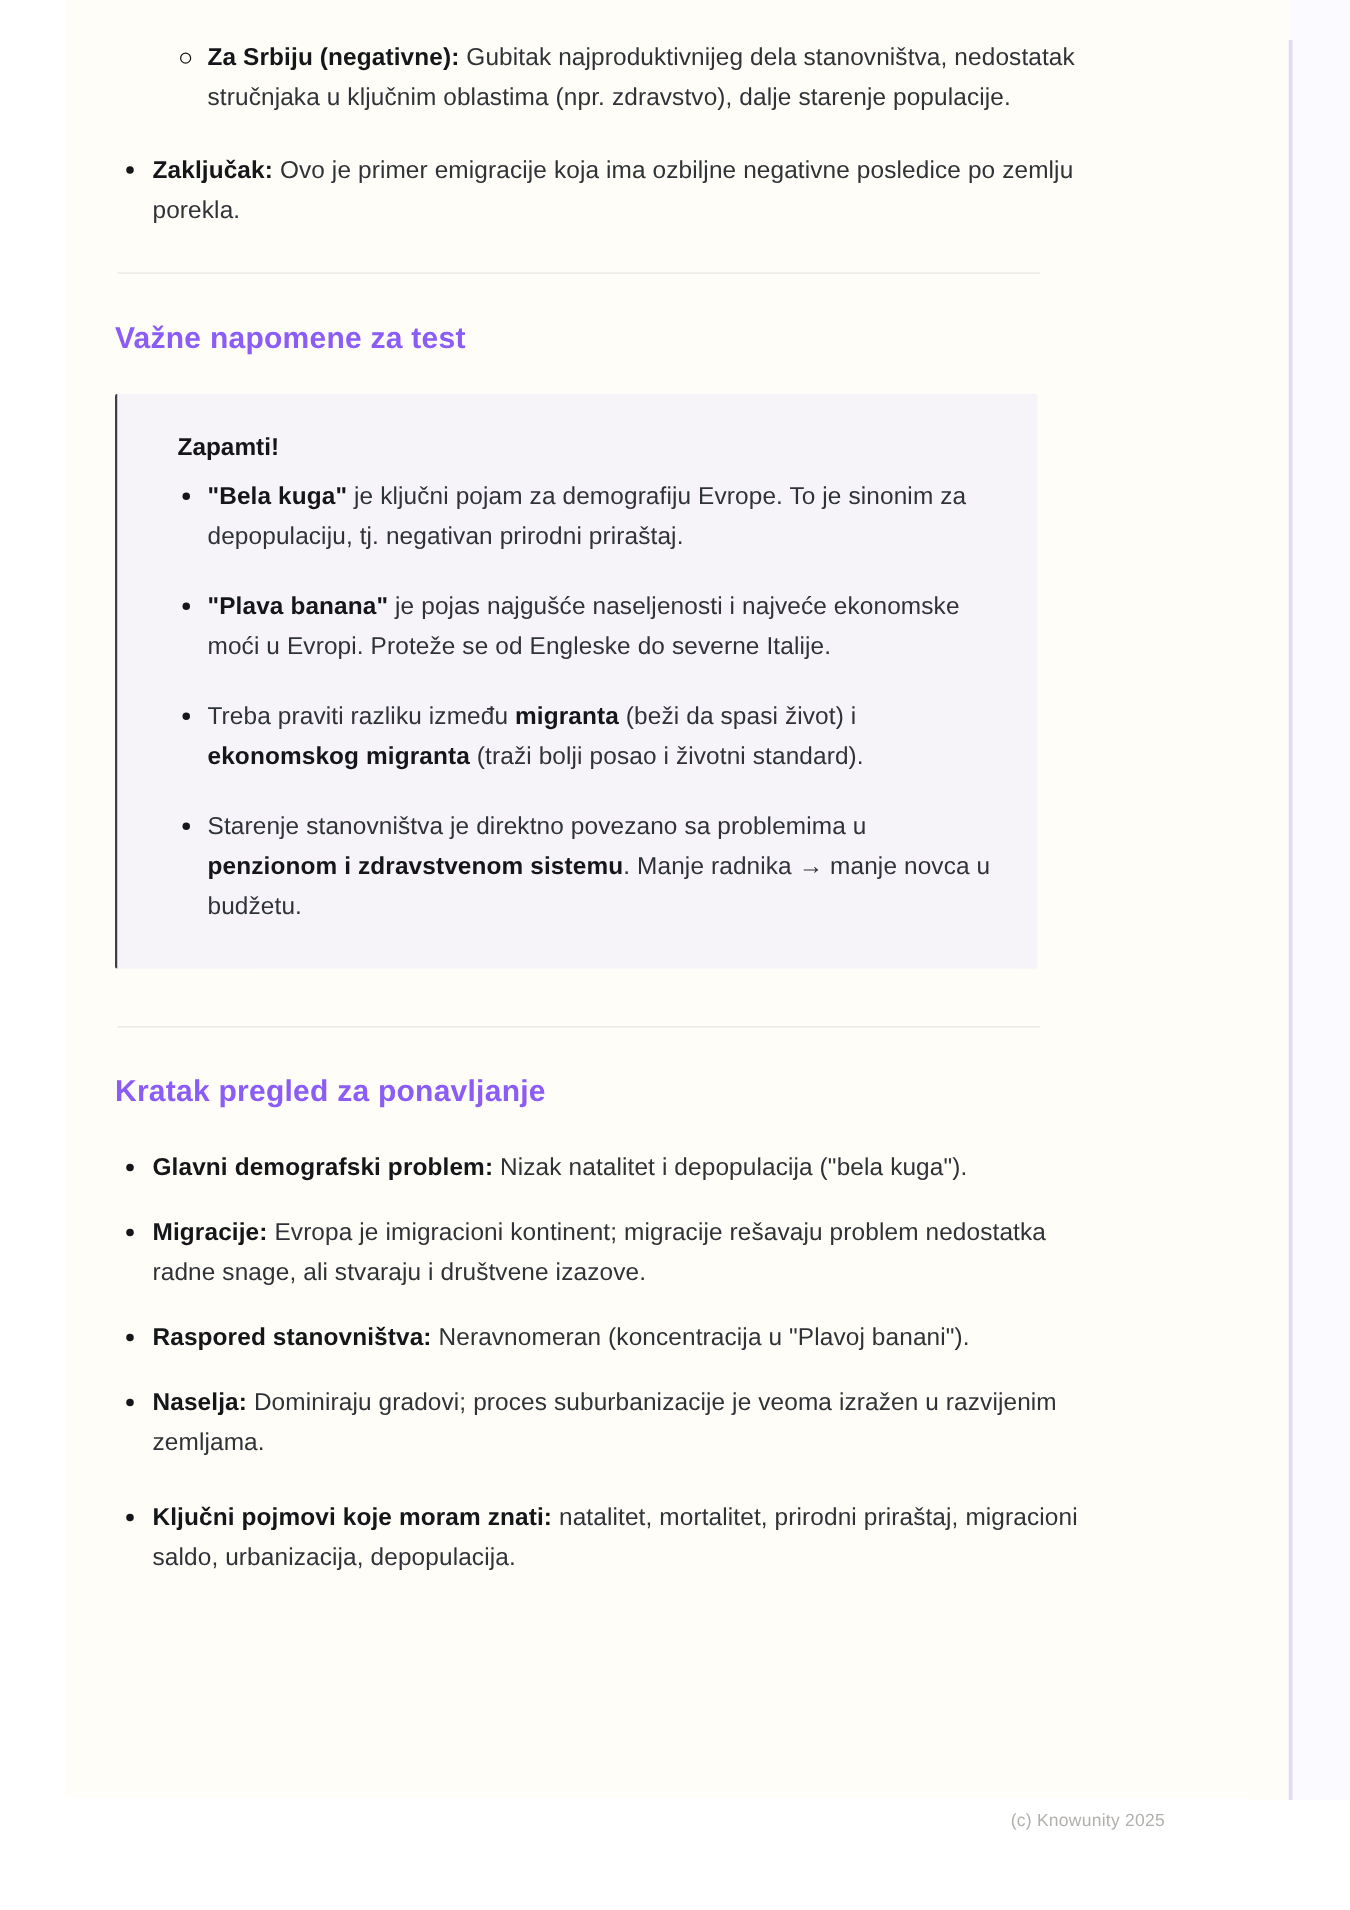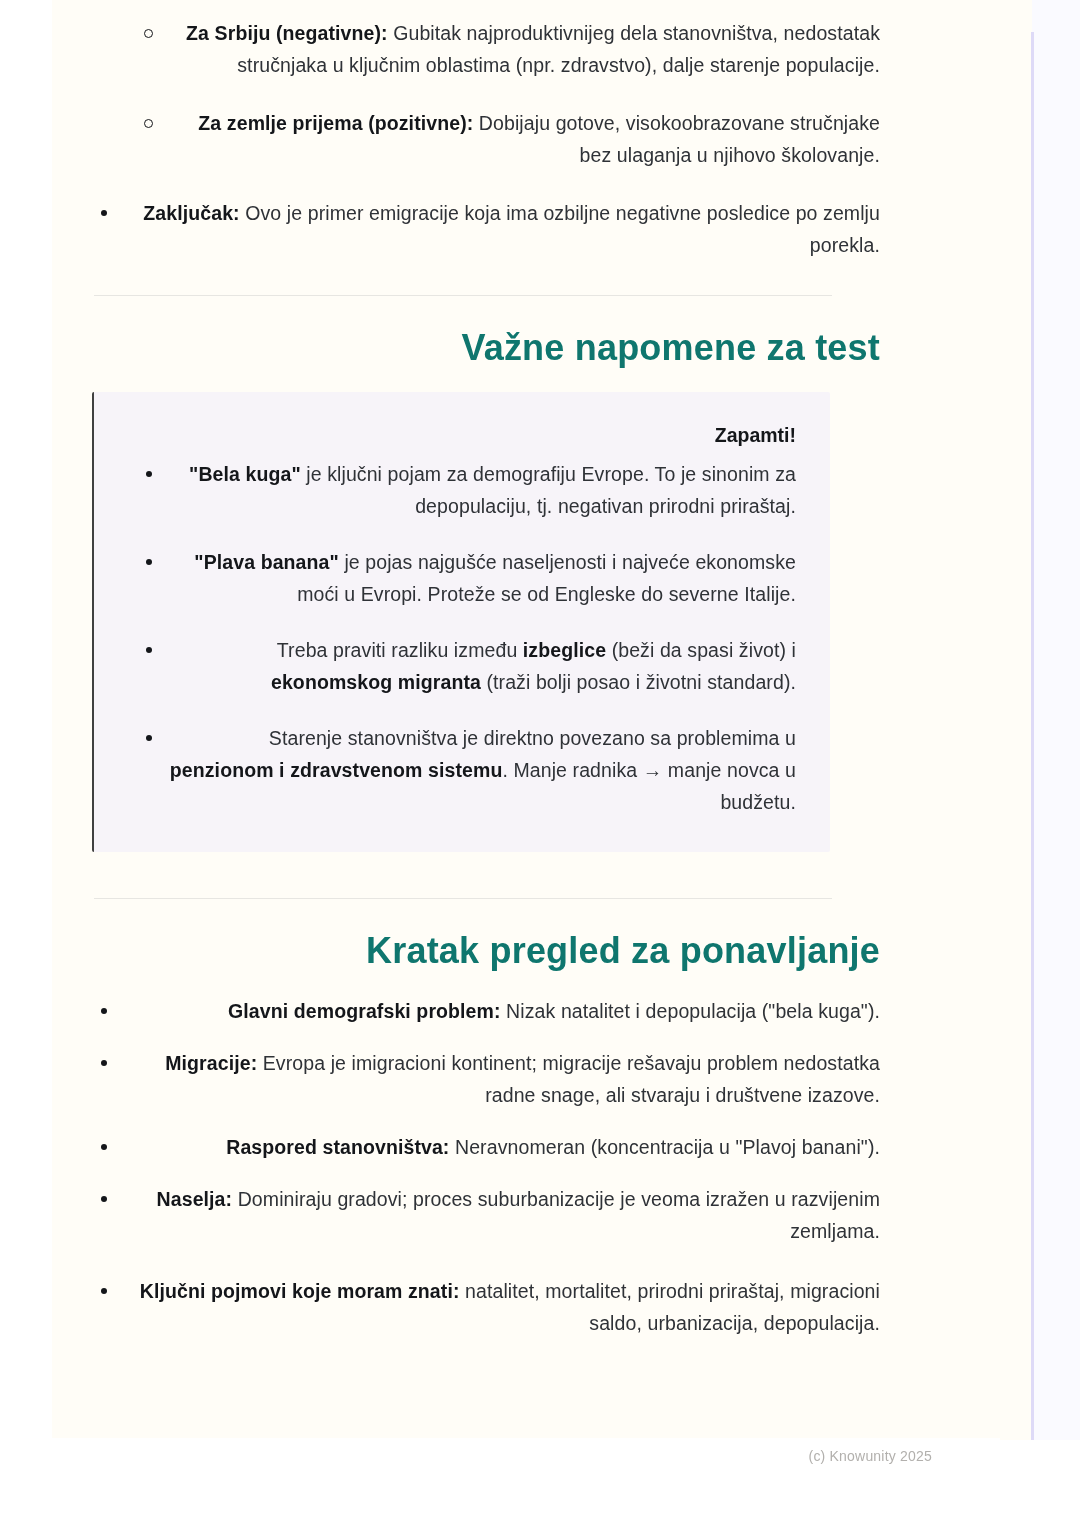--- a/index.html
+++ b/index.html
@@ -40,24 +40,23 @@
     top: 32px;
     width: 3px;
     height: 1408px;
     background: #dedaf7;
   }
 
   
   #content {
     position: absolute;
     left: 38px;       
-    top: 0;
+    top: 13px;
     width: 790px;
     padding-top: 17px;
-    text-align: right;
   }
 
   
   .txt {
     color: #2f3237;
     font-size: 19.5px;
     line-height: 32px;
     letter-spacing: 0.1px;
   }
   .txt b, .lead {
@@ -119,23 +118,23 @@
   
   .divider {
     height: 1px;
     background: #e7e6e2;
     margin: 26px 0 0 4px;
     width: 738px;
   }
 
   
   h2.section-heading {
-    font-size: 36px;
+    font-size: 24px;
     font-weight: 700;
-    color: #0f766e;
+    color: #8b5cf6;
     margin: 34px 0 26px 2px;
     letter-spacing: 0.2px;
     line-height: 36px;
   }
 
   
   .callout {
     position: relative;
     background: #f7f4f9;
     border-left: 2px solid #404040;
@@ -185,25 +184,20 @@
   <div id="right-rail-line"></div>
 
   <div id="content">
 
     <ul class="lvl2" id="top-sublist">
       <li>
         <span class="txt">
           <b>Za Srbiju (negativne):</b><span> Gubitak najproduktivnijeg dela stanovništva, nedostatak stručnjaka u ključnim oblastima (npr. zdravstvo), dalje starenje populacije.</span>
         </span>
       </li>
-      <li>
-        <span class="txt">
-          <b>Za zemlje prijema (pozitivne):</b><span> Dobijaju gotove, visokoobrazovane stručnjake bez ulaganja u njihovo školovanje.</span>
-        </span>
-      </li>
     </ul>
 
     <ul class="lvl1" id="top-outer-list">
       <li>
         <span class="txt">
           <b>Zaključak:</b><span> Ovo je primer emigracije koja ima ozbiljne negativne posledice po zemlju porekla.</span>
         </span>
       </li>
     </ul>
 
@@ -219,21 +213,21 @@
             <b>"Bela kuga"</b><span> je ključni pojam za demografiju Evrope. To je sinonim za depopulaciju, tj. negativan prirodni priraštaj.</span>
           </span>
         </li>
         <li>
           <span class="txt">
             <b>"Plava banana"</b><span> je pojas najgušće naseljenosti i najveće ekonomske moći u Evropi. Proteže se od Engleske do severne Italije.</span>
           </span>
         </li>
         <li>
           <span class="txt">
-            <span>Treba praviti razliku između </span><b>izbeglice</b><span> (beži da spasi život) i </span><b>ekonomskog migranta</b><span> (traži bolji posao i životni standard).</span>
+            <span>Treba praviti razliku između </span><b>migranta</b><span> (beži da spasi život) i </span><b>ekonomskog migranta</b><span> (traži bolji posao i životni standard).</span>
           </span>
         </li>
         <li>
           <span class="txt">
             <span>Starenje stanovništva je direktno povezano sa problemima u </span><b>penzionom i zdravstvenom sistemu</b><span>. Manje radnika → manje novca u budžetu.</span>
           </span>
         </li>
       </ul>
     </div>
 

